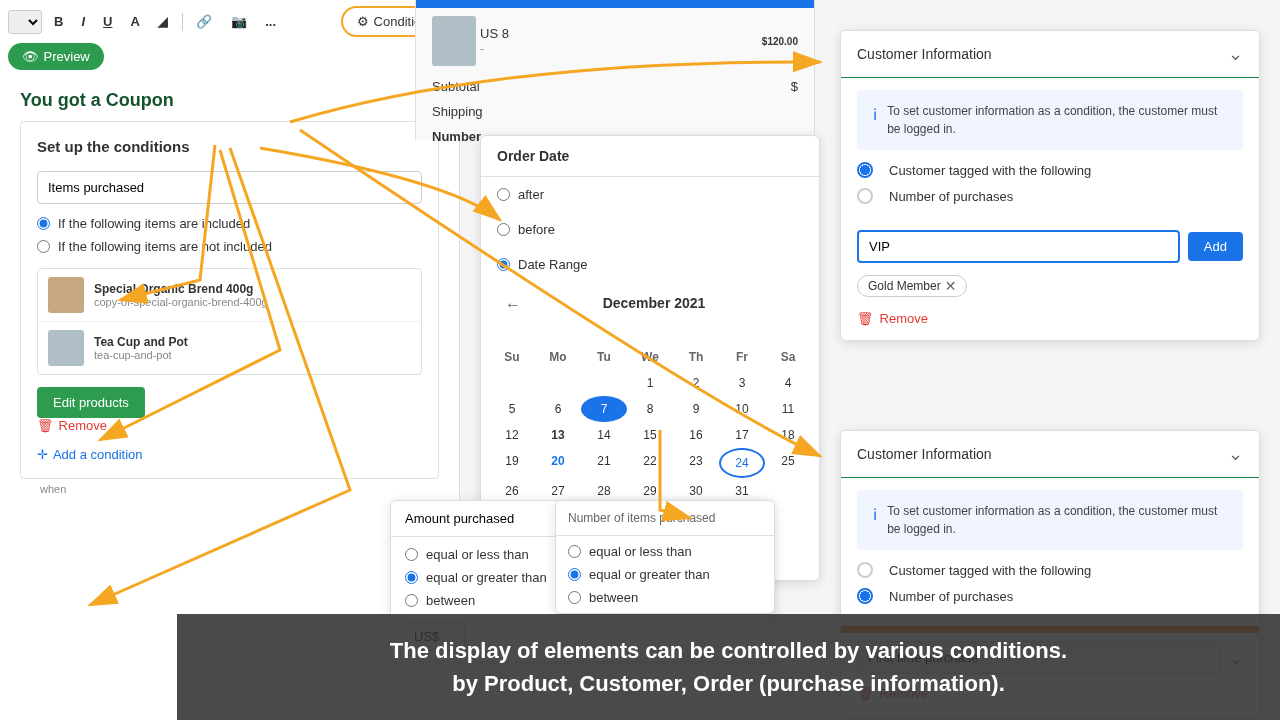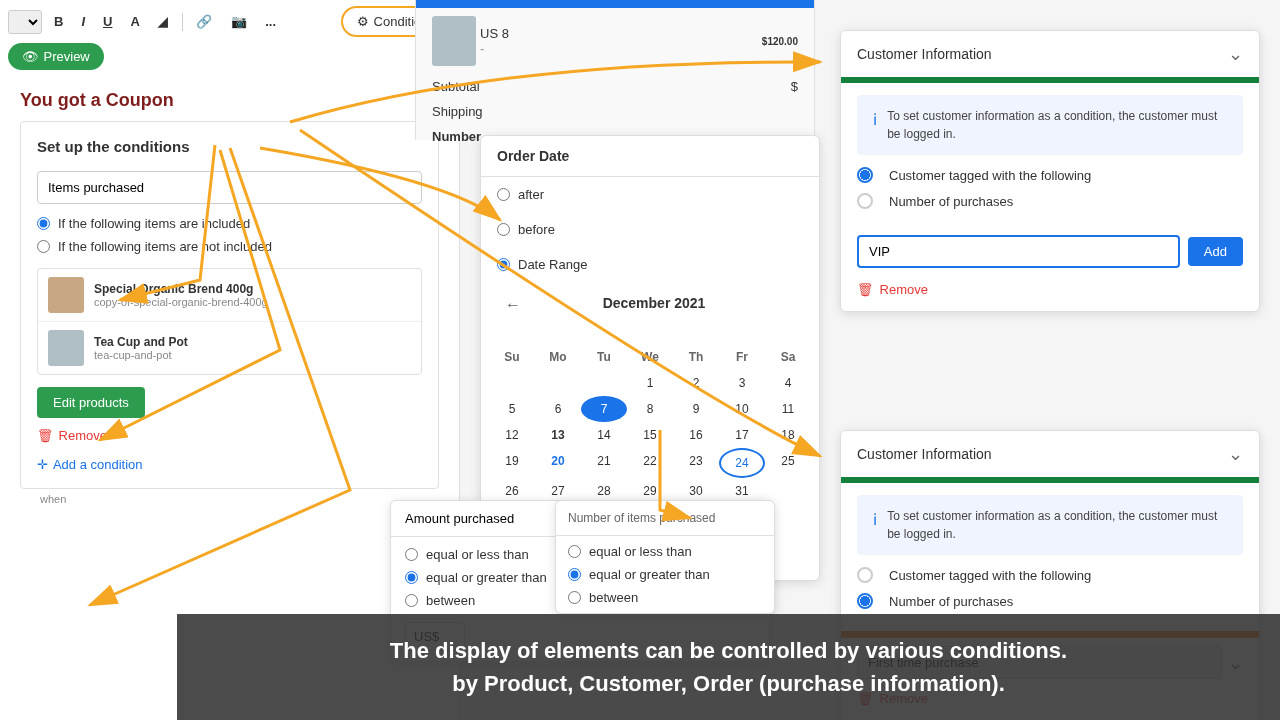--- a/index.html
+++ b/index.html
@@ -77,21 +77,21 @@
       font-weight: 500;
     }
 
     .editor-content {
       padding: 20px;
     }
 
     .coupon-title {
       font-size: 18px;
       font-weight: bold;
-      color: #7f1d1d;
+      color: #14532d;
       margin-bottom: 8px;
     }
 
     .conditions-panel {
       background: #fff;
       border: 1px solid #e0e0e0;
       border-radius: 4px;
       padding: 16px;
       margin-top: 10px;
     }
@@ -173,21 +173,20 @@
 
     .edit-products-btn {
       background: #2d9c4e;
       color: #fff;
       border: none;
       padding: 8px 16px;
       border-radius: 4px;
       cursor: pointer;
       font-size: 13px;
       font-weight: 500;
-      margin-bottom: 10px;
     }
 
     .remove-link {
       display: flex;
       align-items: center;
       gap: 5px;
       color: #e53935;
       cursor: pointer;
       font-size: 13px;
       margin-bottom: 14px;
@@ -225,21 +224,21 @@
       border-radius: 6px;
       box-shadow: 0 2px 12px rgba(0,0,0,0.12);
       overflow: hidden;
     }
 
     .panel-header {
       display: flex;
       align-items: center;
       justify-content: space-between;
       padding: 12px 16px;
-      border-bottom: 6px solid #15803d;
+      border-bottom: 1px solid #15803d;
       background: #fff;
     }
 
     .panel-chevron {
       color: #666;
       font-size: 18px;
     }
 
     .info-box {
       display: flex;
@@ -833,20 +832,26 @@
       <div class="radio-circle"></div>
       <span>Number of purchases</span>
     </div>
   </div>
 
   <div class="tag-input-row">
     <input class="tag-input" type="text" value="VIP" style="">
     <button class="add-btn">Add</button>
   </div>
 
+  <div class="tag-list">
+    <div class="tag-chip">
+      <span>Gold Member</span>
+      <span class="tag-x">✕</span>
+    </div>
+  </div>
 
   <div class="remove-row">
     <span>🗑</span>
     <span>Remove</span>
   </div>
 </div>
 
 <div class="customer-info-panel-bottom">
   <div class="panel-header">
     <span style="flex:1;font-size:14px;font-weight:500;color:#333;">Customer Information</span>

